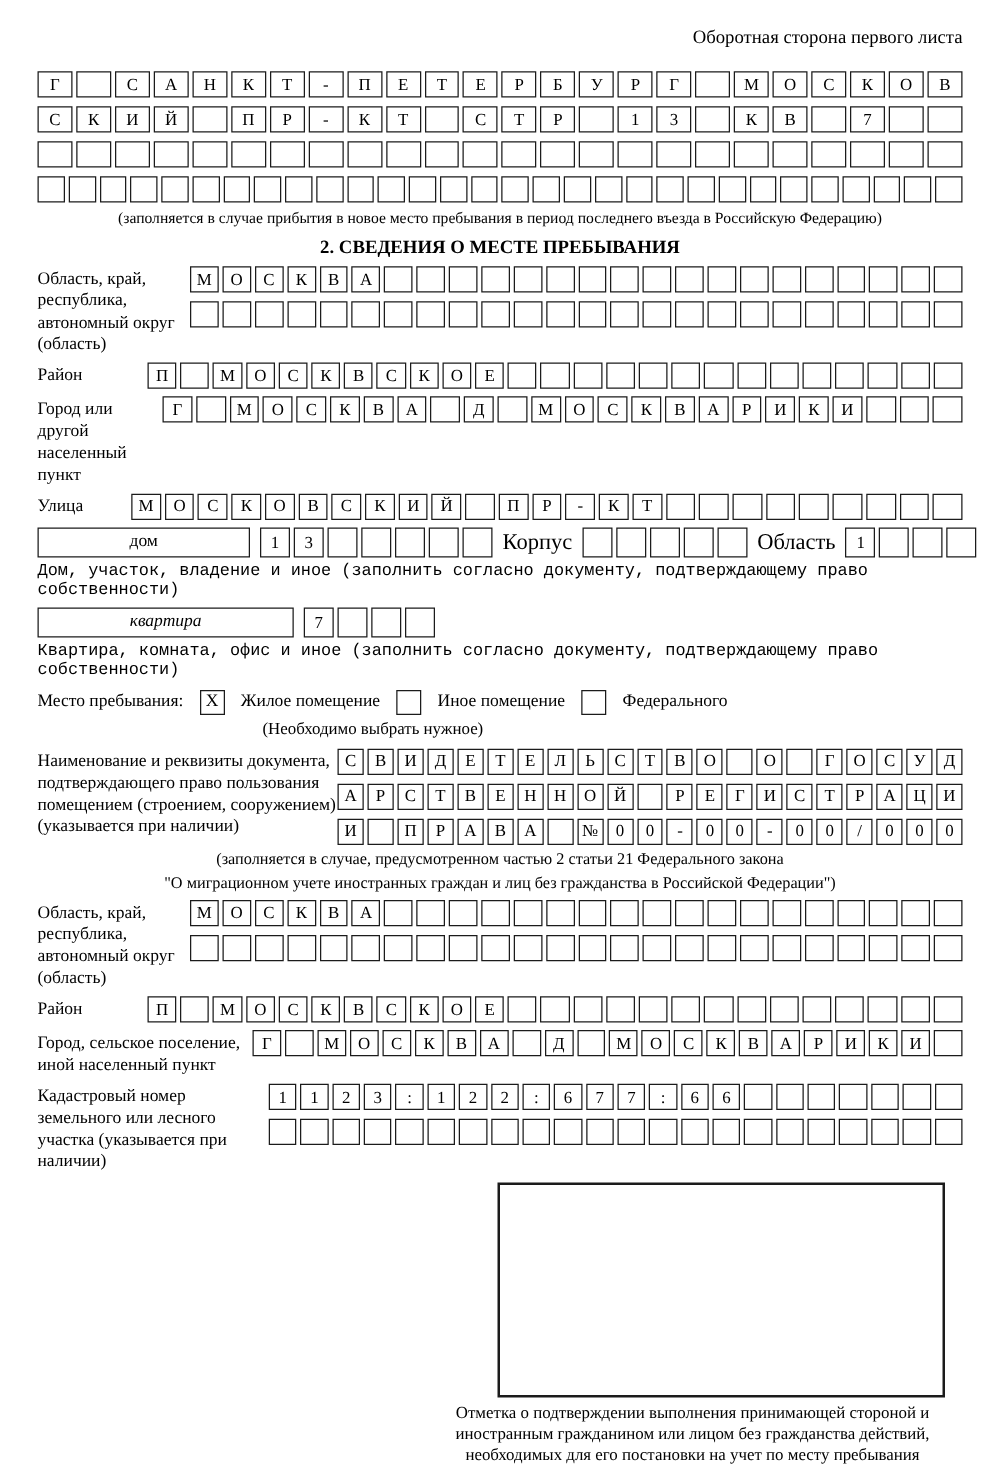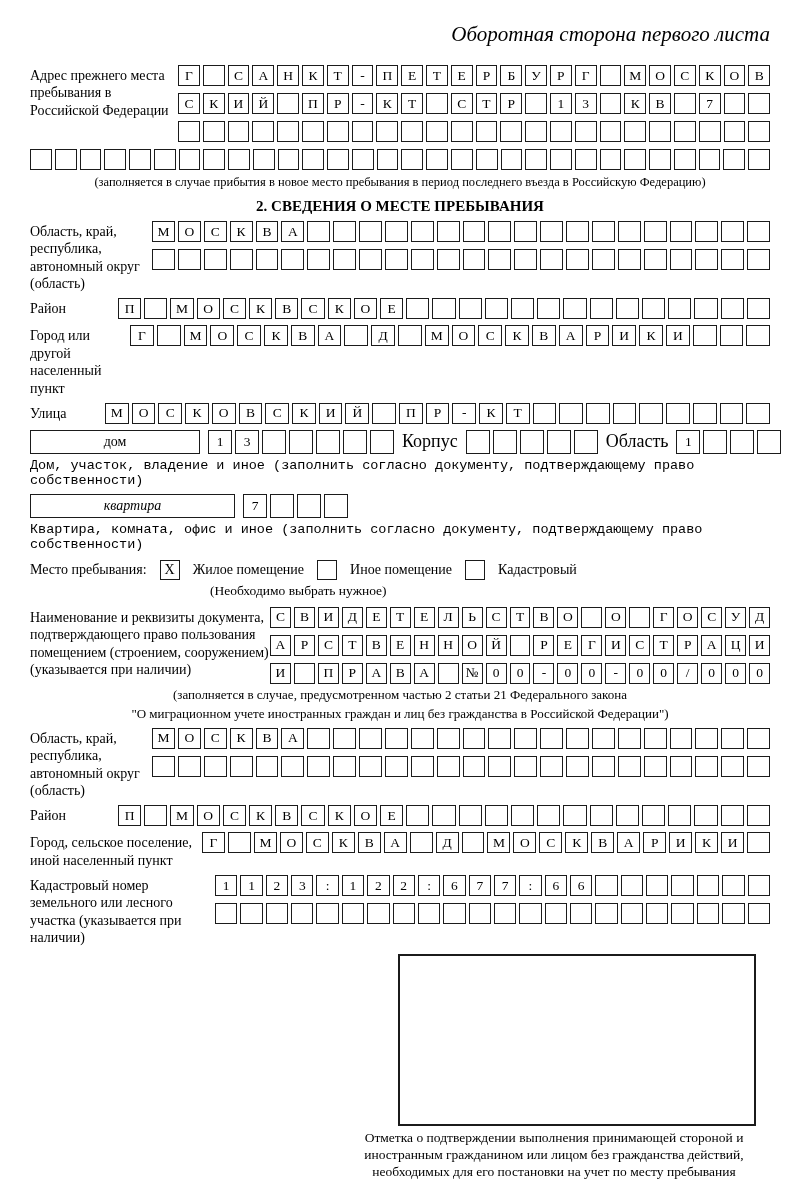--- a/index.html
+++ b/index.html
@@ -3,21 +3,21 @@
 <meta charset="utf-8">
 <style>
   * { margin:0; padding:0; box-sizing:border-box; }
   body { background:#fff; }
   .page {
     width:800px; height:1180px; overflow:hidden;
     padding:10px 30px 0 30px;
     font-family:"Liberation Serif", serif;
     color:#000; background:#fff;
   }
-  .back-note { text-align:right; font-size:21px; margin-top:12px;font-style:italic; }
+  .back-note { text-align:right; font-size:15px; margin-top:12px; }
 
   .field { display:flex; align-items:flex-start; margin-top:6px; }
   .flabel { flex:none; font-size:14px; line-height:1.24; padding-top:2px; }
   .frows { flex:1; display:flex; flex-direction:column; gap:7px; }
 
   .cellrow { display:flex; gap:3px; flex:1; }
   .cell {
     flex:1; height:21px; border:1.5px solid #1b1b1b;
     display:flex; align-items:center; justify-content:center;
     font-size:13.5px; background:#fff;
@@ -60,21 +60,20 @@
   }
 </style>
 </head>
 <body>
 
 <div class="page">
 
   <div class="back-note">Оборотная сторона первого листа</div>
 
   <div class="field" style="margin-top:18px;">
-    <div class="flabel w148">Адрес прежнего места пребывания в Российской Федерации</div>
     <div class="frows">
       <div class="cellrow">
           <div class="cell">Г</div>
           <div class="cell"></div>
           <div class="cell">С</div>
           <div class="cell">А</div>
           <div class="cell">Н</div>
           <div class="cell">К</div>
           <div class="cell">Т</div>
           <div class="cell">-</div>
@@ -381,21 +380,21 @@
   </div>
   <div class="caption-left">Квартира, комната, офис и иное (заполнить согласно документу, подтверждающему право собственности)</div>
 
   <div class="mesto-row">
     <span>Место пребывания:</span>
     <span class="checkbox">X</span>
     <span>Жилое помещение</span>
     <span class="checkbox"></span>
     <span>Иное помещение</span>
     <span class="checkbox"></span>
-    <span>Кадастровый</span>
+    <span>Федерального</span>
   </div>
   <div class="mesto-note">(Необходимо выбрать нужное)</div>
 
   <div class="field" style="margin-top:8px;">
     <div class="flabel w240">Наименование и реквизиты документа, подтверждающего право пользования помещением (строением, сооружением) (указывается при наличии)</div>
     <div class="frows">
       <div class="cellrow">
           <div class="cell">С</div>
           <div class="cell">В</div>
           <div class="cell">И</div>

